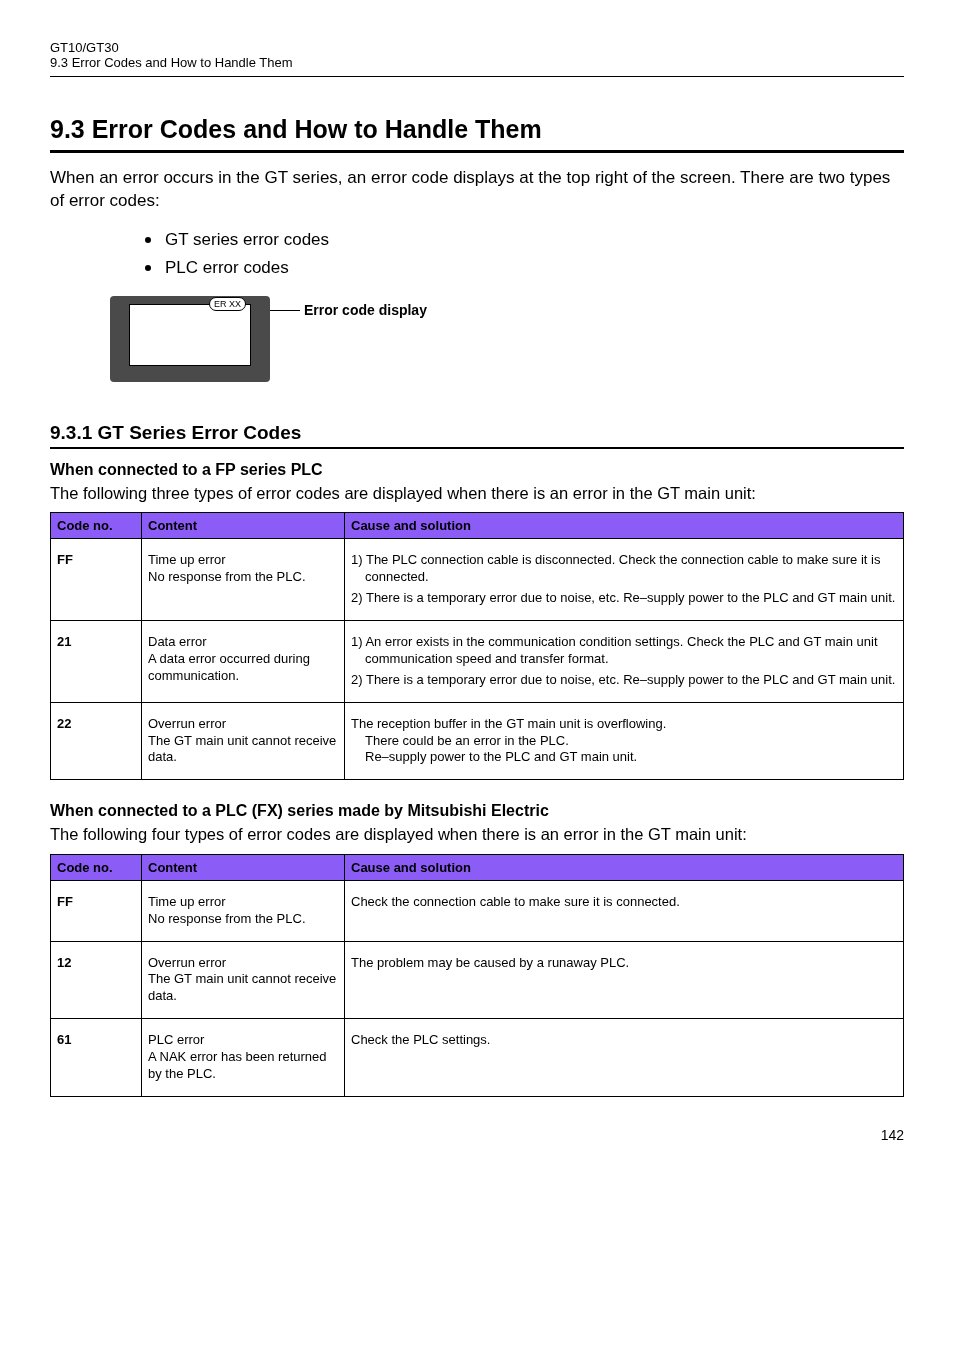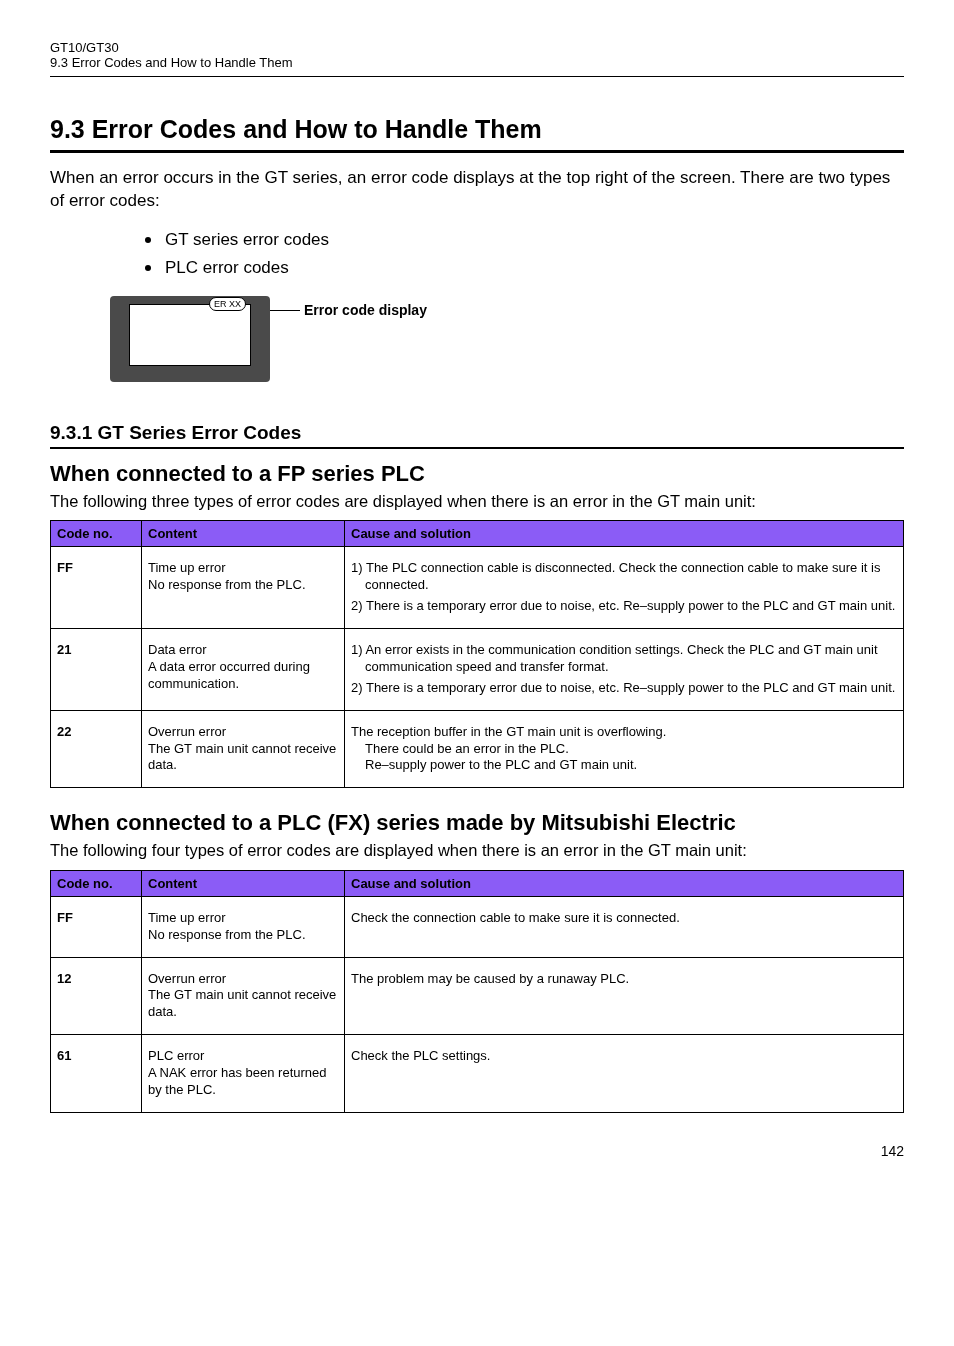--- a/index.html
+++ b/index.html
@@ -101,21 +101,21 @@
     margin-top: 6px;
   }
   h2.subsection {
     font-size: 19px;
     font-weight: bold;
     margin: 0 0 0 0;
     padding-bottom: 3px;
     border-bottom: 2px solid #000;
   }
   h3.subhead {
-    font-size: 22px;
+    font-size: 16px;
     font-weight: bold;
     margin: 12px 0 4px 0;
   }
   .paragraph {
     font-size: 16.5px;
     margin: 4px 0 8px 0;
     line-height: 1.3;
   }
   table.error-table {
     width: 100%;

